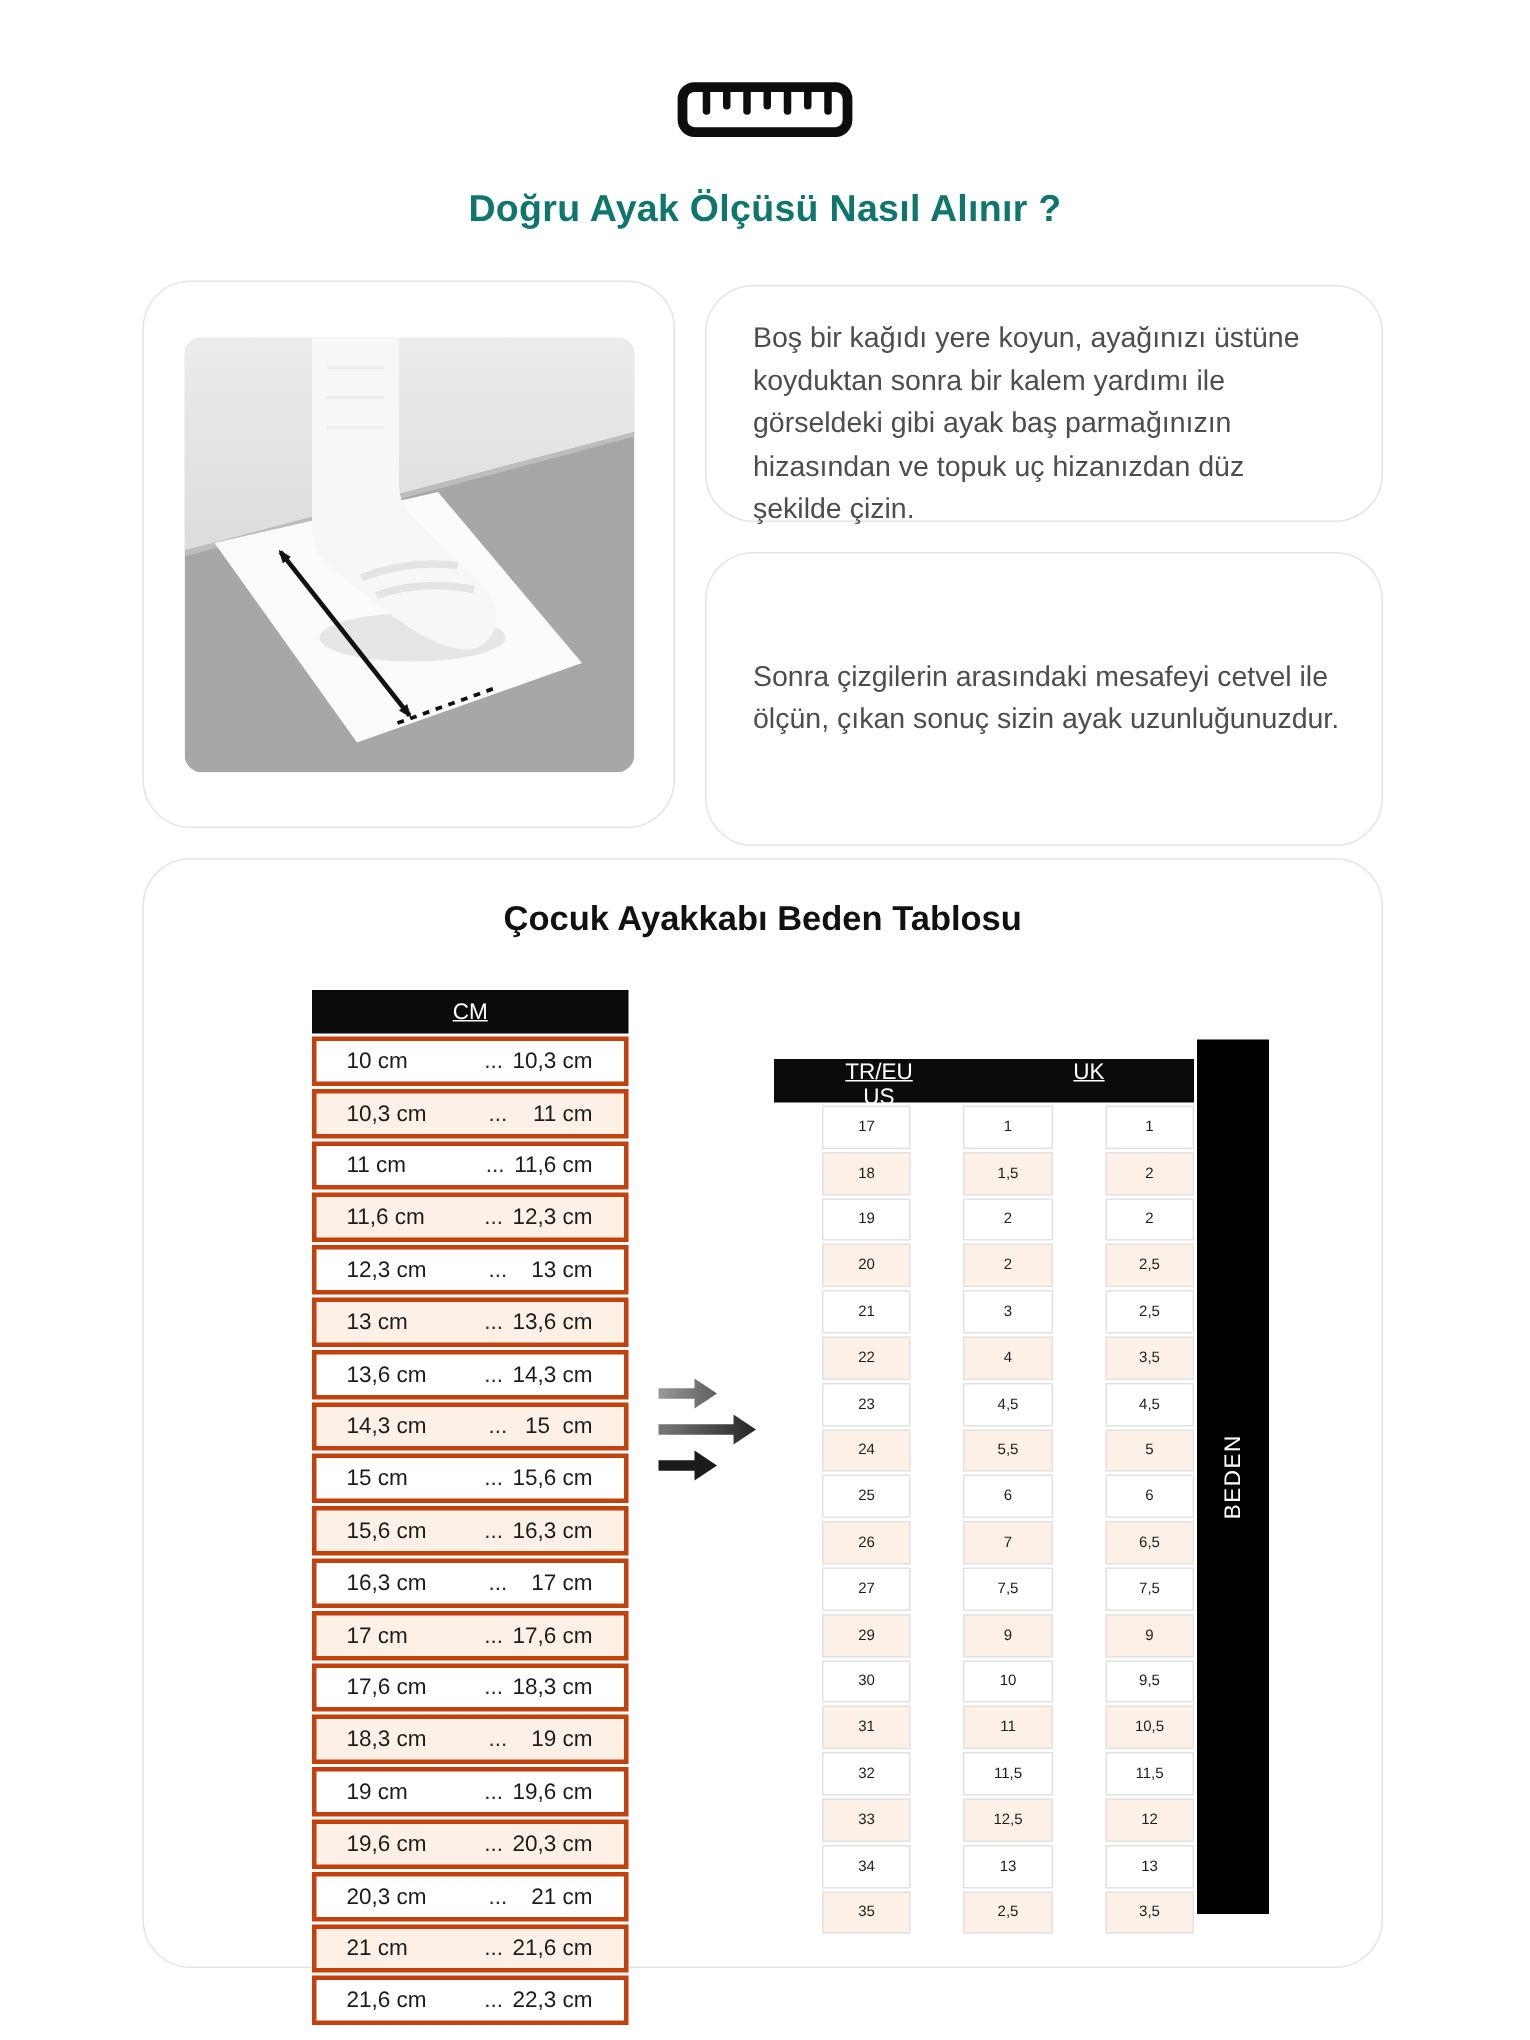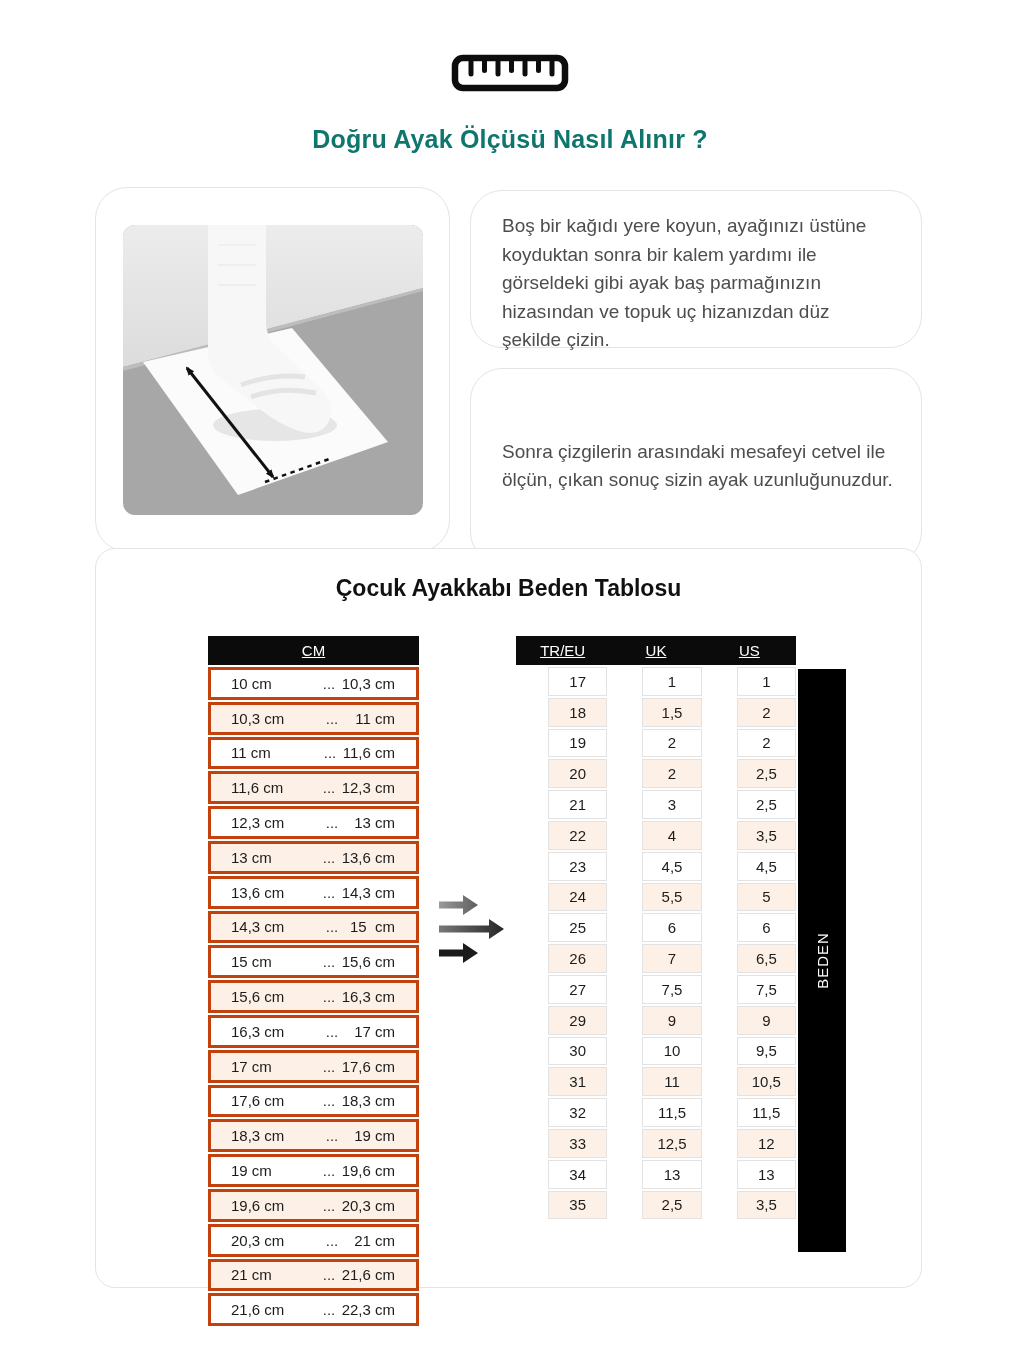--- a/index.html
+++ b/index.html
@@ -14,42 +14,42 @@
 
   
   #photo-card{left:95px;top:187px;width:355px;height:365px;}
   #photo{position:absolute;left:27px;top:37px;width:300px;height:290px;border-radius:12px;overflow:hidden;}
   #info1{left:470px;top:190px;width:452px;height:158px;}
   #info2{left:470px;top:368px;width:452px;height:196px;display:flex;align-items:center;}
   .info-text{margin:0;padding:21px 28px 0 31px;font-size:19px;line-height:28.5px;color:#4d4d4d;}
   #info2 .info-text{padding-top:0;}
 
   
-  #size-section{left:95px;top:548px;width:827px;height:740px;border-radius:20px;}
+  #size-section{left:95px;top:572px;width:827px;height:740px;border-radius:32px;}
   #section-title{margin:0;position:absolute;top:26px;left:0;width:100%;text-align:center;
                  font-size:23px;font-weight:bold;color:#111;}
 
   #cm-table{position:absolute;left:112px;top:87px;width:211px;}
   #size-table{position:absolute;left:420px;top:87px;width:280px;}
 
   .tbl-header{height:29px;background:#0b0b0b;color:#fff;font-size:15px;font-weight:500;
               display:flex;align-items:center;justify-content:center;margin-bottom:2px;text-decoration:underline;}
-  #size-table .tbl-header{display:grid;grid-template-columns:1fr 1fr 1fr;}
+  #size-table .tbl-header{display:grid;grid-template-columns:1fr 1fr;margin-top:46px;}
   #size-table .tbl-header span{display:flex;align-items:center;justify-content:center;}
 
   .cm-row{height:26.8px;border:3px solid #c2410c;margin-bottom:2px;background:#fff;
           display:flex;align-items:center;font-size:15px;color:#1c1c1c;box-sizing:content-box;}
   #cm-body .cm-row:nth-child(even){background:#fdf1e7;}
   .cm-from{width:88px;padding-left:20px;white-space:pre;}
   .cm-dots{width:26px;text-align:center;color:#2a2a2a;}
   .cm-to{flex:1;text-align:right;padding-right:21px;white-space:pre;}
 
   .size-row{display:grid;grid-template-columns:1fr 1fr 1fr;column-gap:3px;margin-bottom:2px;}
   .size-cell{height:26.8px;border:1px solid #e2e2e2;background:#fff;
-             display:flex;align-items:center;justify-content:center;font-size:15px;color:#1c1c1c;margin-left:32px;}
+             display:flex;align-items:center;justify-content:center;font-size:10px;color:#1c1c1c;margin-left:32px;}
   #size-body .size-row:nth-child(even) .size-cell{background:#fdf1e7;}
 
   #arrows{position:absolute;left:340px;top:343px;width:68px;height:74px;}
 
   #beden{position:absolute;left:702px;top:120px;width:48px;height:583px;background:#000;
          display:flex;align-items:center;justify-content:center;}
   .beden-text{transform:rotate(-90deg);color:#fff;font-size:15px;letter-spacing:1px;white-space:nowrap;}
 </style>
 </head>
 <body>

